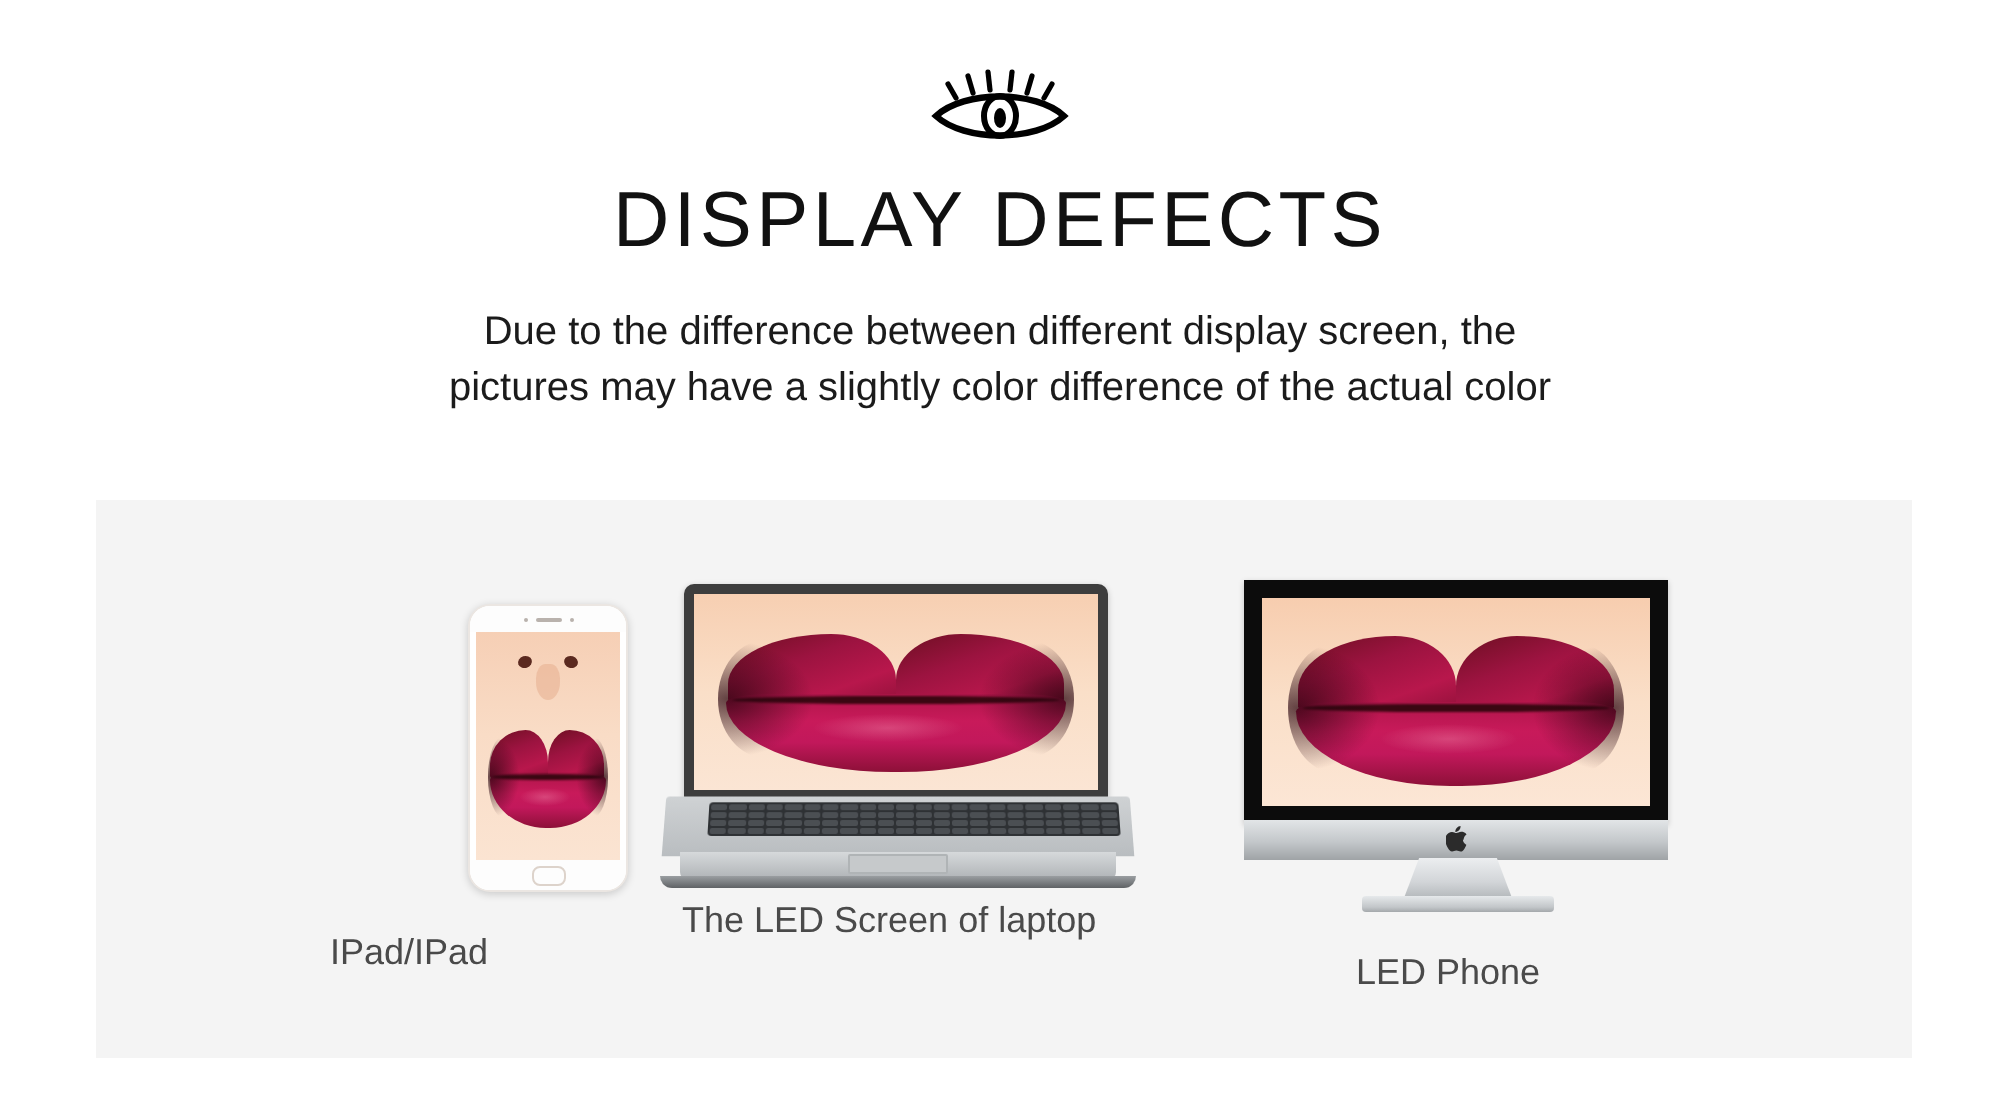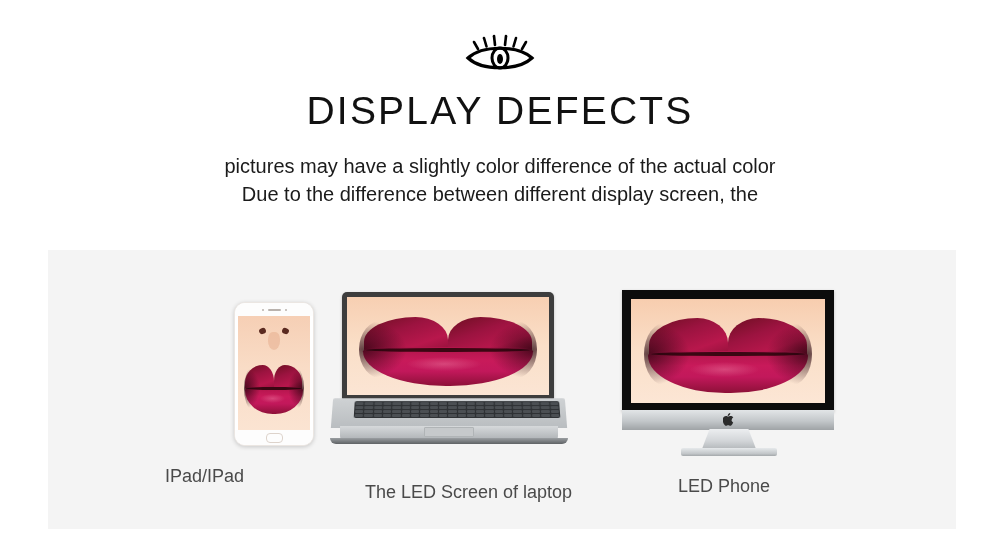--- a/index.html
+++ b/index.html
@@ -230,21 +230,21 @@
   
   .captions{position:absolute;left:48px;top:250px;width:908px;height:279px;}
   .cap{
     position:absolute;
     font-size:18px;
     color:#4a4a4a;
     font-weight:400;
     white-space:nowrap;
   }
   .cap.c1{left:117px;top:216px;}
-  .cap.c2{left:293px;top:232px;margin-left:24px;}
+  .cap.c2{left:293px;top:200px;}
   .cap.c3{left:630px;top:226px;}
 </style>
 </head>
 <body>
 
 <div class="page">
 
   <div class="eye-icon">
     <svg width="72" height="40" viewBox="0 0 72 40" aria-hidden="true">
       <g stroke="#000" stroke-width="2.6" stroke-linecap="round" fill="none">
@@ -257,22 +257,22 @@
       </g>
       <path d="M4 25 C 18 12, 54 12, 68 25 C 54 38, 18 38, 4 25 Z" fill="none" stroke="#000" stroke-width="3.2"></path>
       <ellipse cx="36" cy="25" rx="8" ry="10" fill="none" stroke="#000" stroke-width="3"></ellipse>
       <ellipse cx="36" cy="26" rx="3" ry="5" fill="#000"></ellipse>
     </svg>
   </div>
 
   <div class="title">DISPLAY DEFECTS</div>
 
   <div class="subtitle">
+    <span class="ln">Due to the difference between different display screen, the</span>
     <span class="ln">pictures may have a slightly color difference of the actual color</span>
-    <span class="ln">Due to the difference between different display screen, the</span>
   </div>
 
   <div class="panel"></div>
 
   <div class="devices">
 
     <div class="phone-wrap">
       <div class="phone">
         <div class="phone-top">
           <span class="ph-dot"></span>

